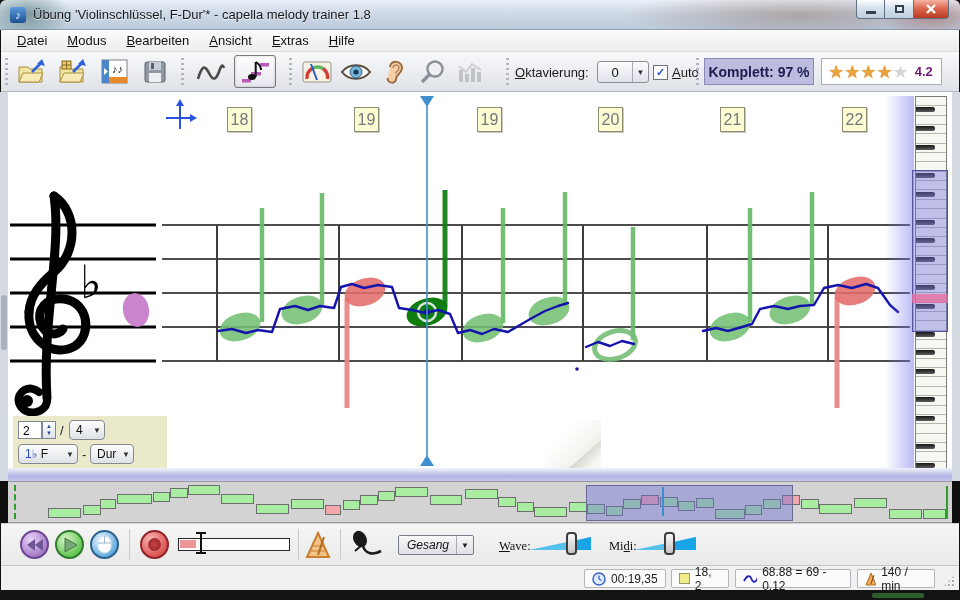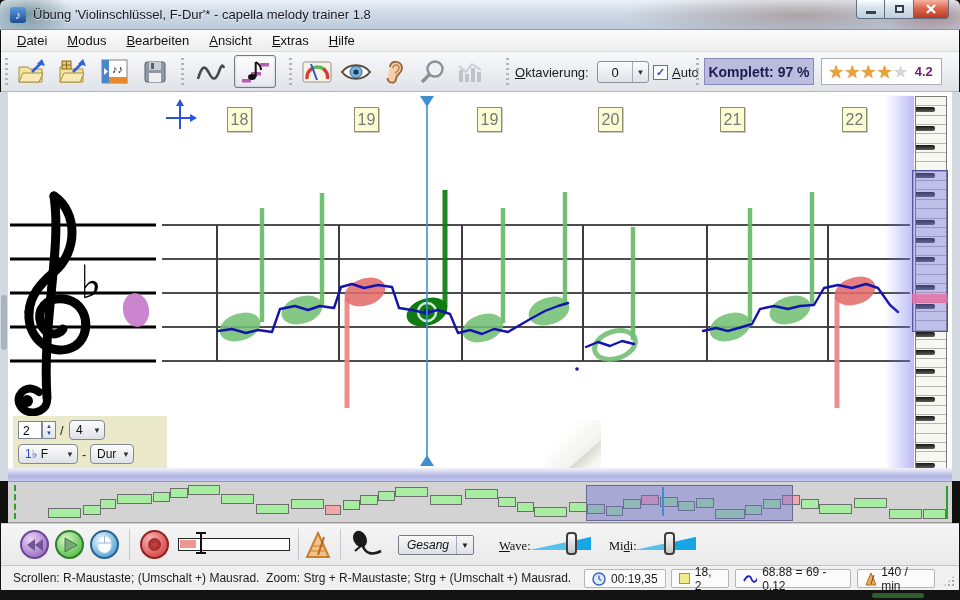--- a/index.html
+++ b/index.html
@@ -567,21 +567,20 @@
     <div class="vthumb" style="left:565px"></div>
     <div class="vlabel" style="left:608px">Mi<u>d</u>i:</div>
     <svg class="wedge" style="left:633px" width="68" height="18">
       <polygon points="0,16 62,16 62,3" fill="#55c1ec"></polygon>
       <polygon points="38,16 62,16 62,3 38,8.8" fill="#18a5e8"></polygon>
     </svg>
     <div class="vthumb" style="left:663px"></div>
   </div>
 
   <div class="statusbar">
-    <span class="hint">Scrollen: R-Maustaste; (Umschalt +) Mausrad.  Zoom: Strg + R-Maustaste; Strg + (Umschalt +) Mausrad.</span>
     <div class="spanel" style="left:583px;width:82px">
       <svg width="14" height="14">
         <circle cx="7" cy="7" r="6" fill="#dfeafc" stroke="#3c64c8" stroke-width="1.5"></circle>
         <path d="M7 3.5 V7 L9.5 8.5" stroke="#3c64c8" fill="none" stroke-width="1.3"></path>
       </svg>
       <span>00:19,35</span>
     </div>
     <div class="spanel" style="left:670px;width:58px">
       <div class="ynote"></div>
       <span>18, 2</span>

